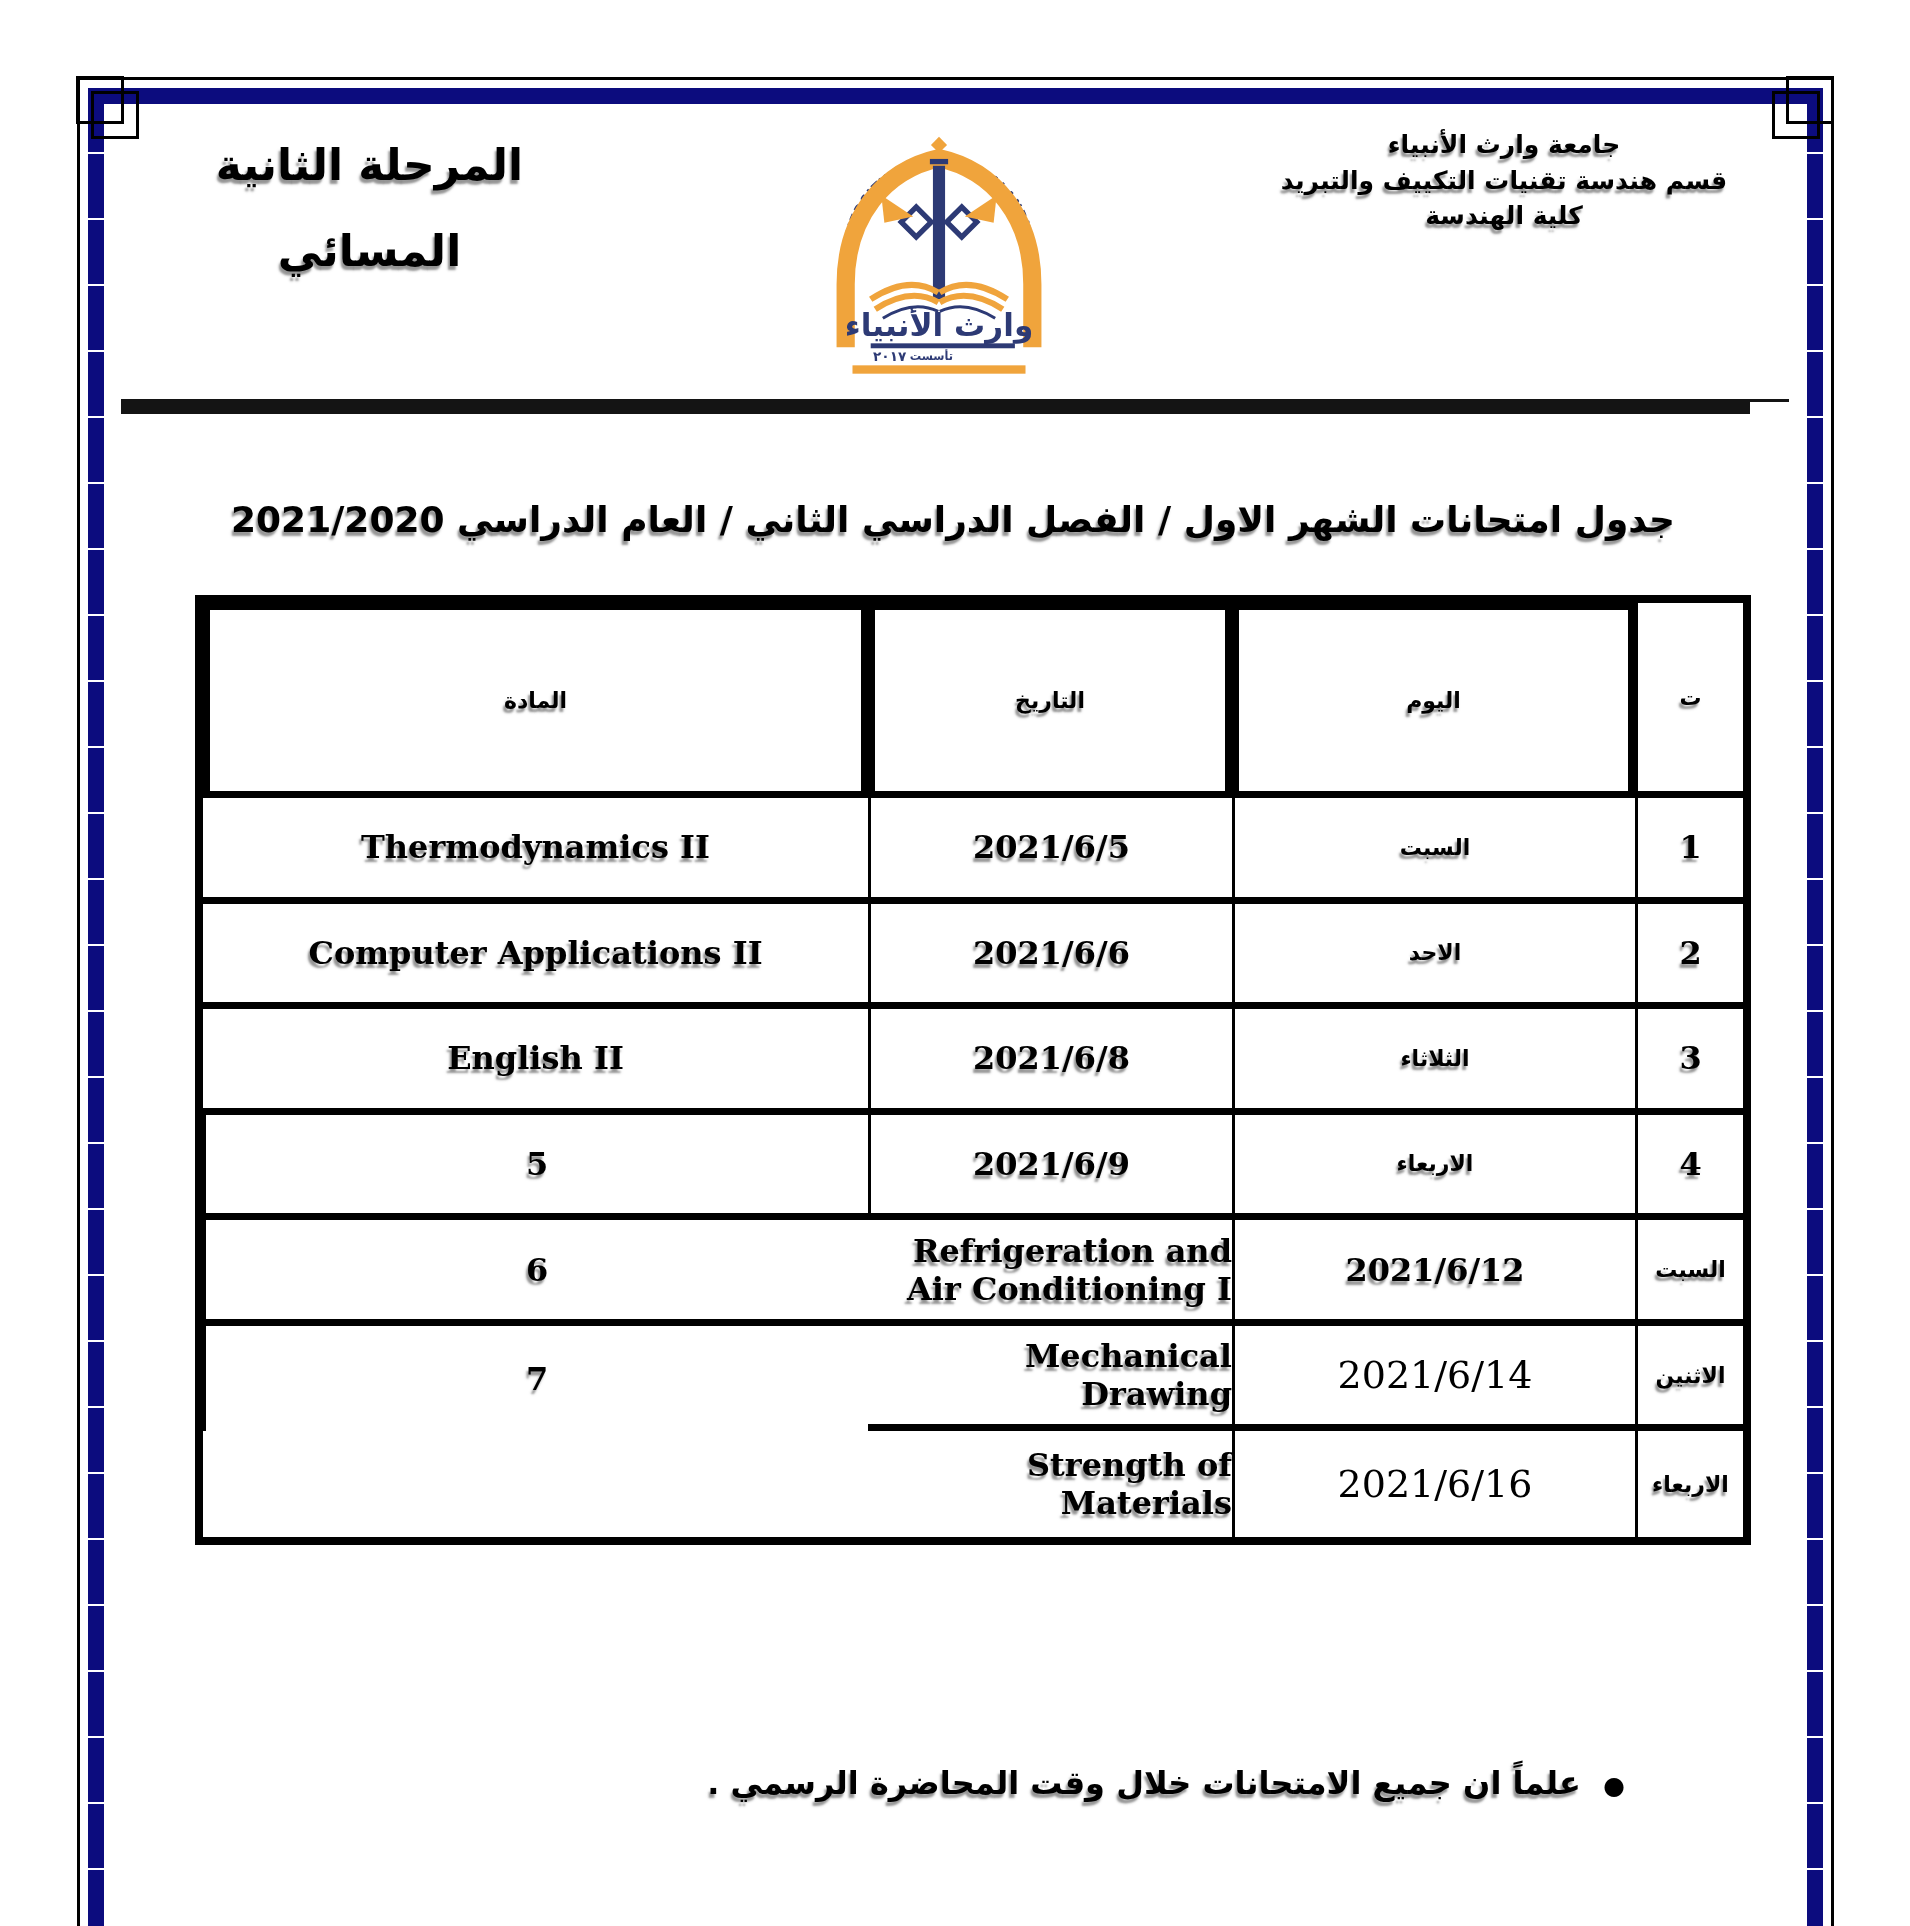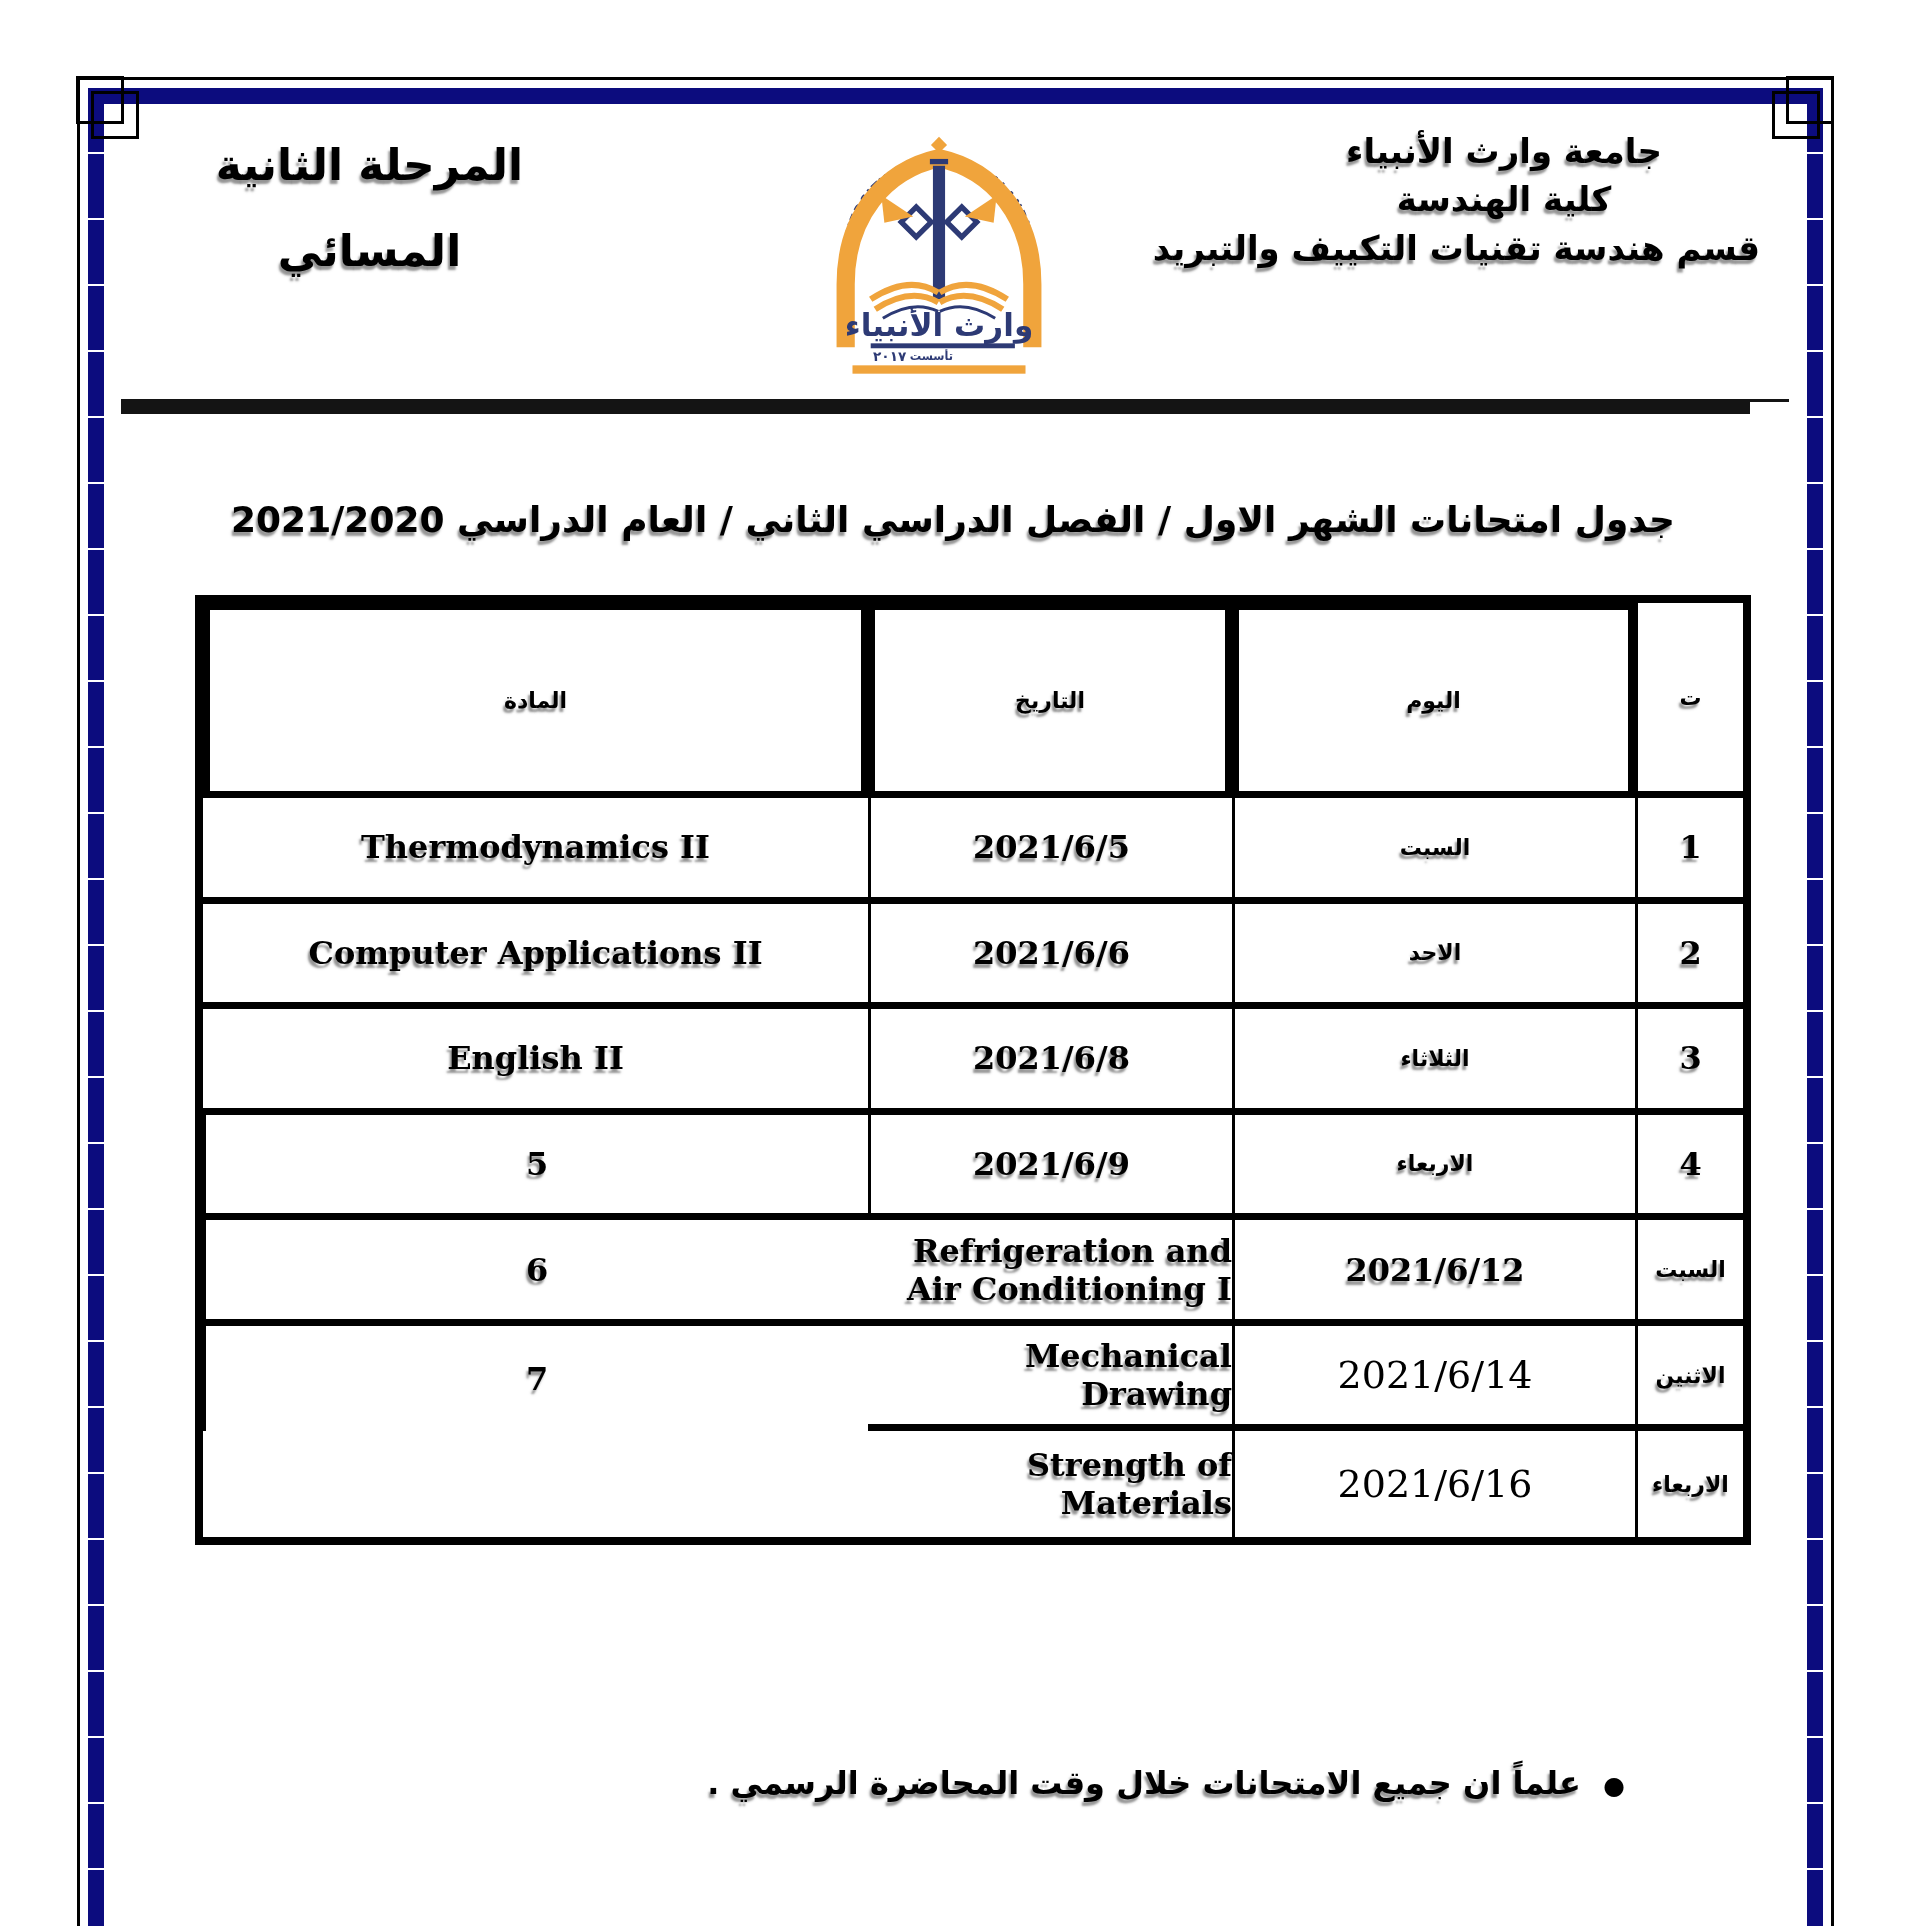--- a/index.html
+++ b/index.html
@@ -15,21 +15,21 @@
   .band-top    { left:88px; top:88px;  width:1735px; height:16px; }
   .band-left, .band-right {
     top:88px; width:16px; height:2527px;
     background:repeating-linear-gradient(to bottom, #0c0c7e 0 64px, #ffffff 64px 66px);
   }
   .band-left  { left:88px; }
   .band-right { left:1807px; }
   .csq { position:absolute; width:48px; height:48px; border:3.9px solid #000; z-index:3; }
   
   .hdr-right { position:absolute; left:1248px; top:127px; width:512px;
-    text-align:center; font-weight:bold; font-size:34px; line-height:1.42; direction:rtl; white-space:nowrap; }
+    text-align:center; font-weight:bold; font-size:25px; line-height:1.42; direction:rtl; white-space:nowrap; }
   .hdr-left  { position:absolute; left:200px; top:139px; width:339px;
     text-align:center; font-weight:bold; font-size:44px; direction:rtl; }
   .hdr-left .l2 { margin-top:35px; }
   .sh  { text-shadow:-1.9px 3.5px 2.3px rgba(90,90,90,.65); }
   .logo-box { position:absolute; left:814px; top:121px; width:250px; height:258px; }
   .bar     { position:absolute; left:121px; top:399px; width:1629px; height:15.4px; background:#141414; }
   .bar-ext { position:absolute; left:1749px; top:399px; width:40px; height:2.7px; background:#141414; }
   
   .title { position:absolute; left:404px; top:499px; width:1271px; text-align:center;
     direction:rtl; font-weight:bold; font-size:36px; white-space:nowrap; }
@@ -65,22 +65,22 @@
 
   <div class="band band-left"></div>
   <div class="band band-right"></div>
   <div class="csq" style="left:76px;top:76px;"></div>
   <div class="csq" style="left:91px;top:91px;"></div>
   <div class="csq" style="left:1786px;top:76px;"></div>
   <div class="csq" style="left:1772px;top:91px;"></div>
 
   <div class="hdr-right">
     <div class="sh">جامعة وارث الأنبياء</div>
+    <div class="sh">قسم هندسة تقنيات التكييف والتبريد</div>
     <div class="sh">كلية الهندسة</div>
-    <div class="sh">قسم هندسة تقنيات التكييف والتبريد</div>
   </div>
 
   <div class="hdr-left">
     <div class="sh">المرحلة الثانية</div>
     <div class="l2 sh">المسائي</div>
   </div>
 
   <div class="logo-box">
     <svg viewBox="0 0 640 680" width="250" height="258">
       <path id="arcp" d="M 92 348 A 228 228 0 0 1 548 348" fill="none"></path>

